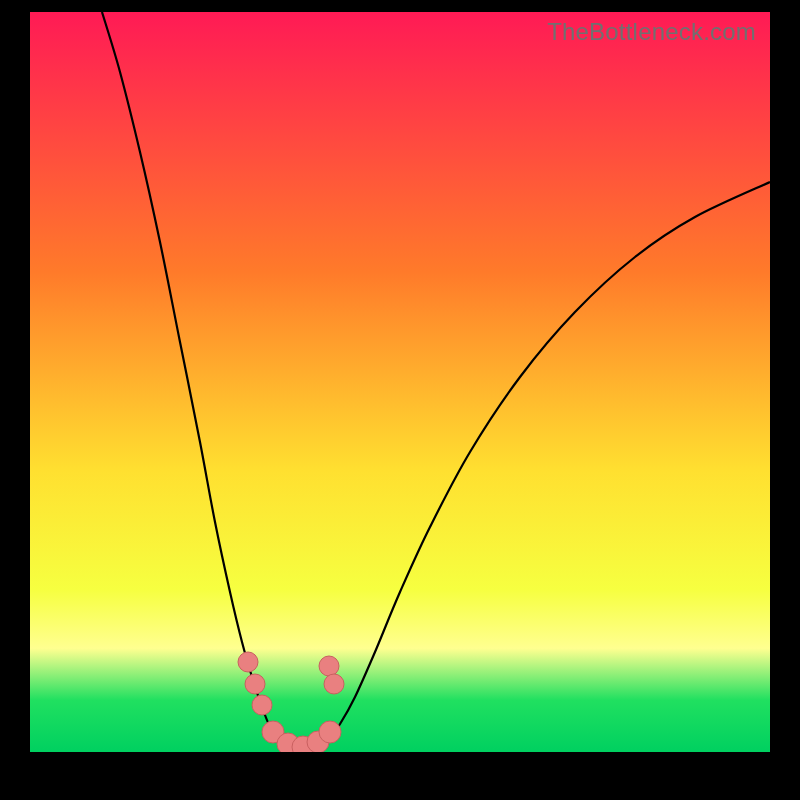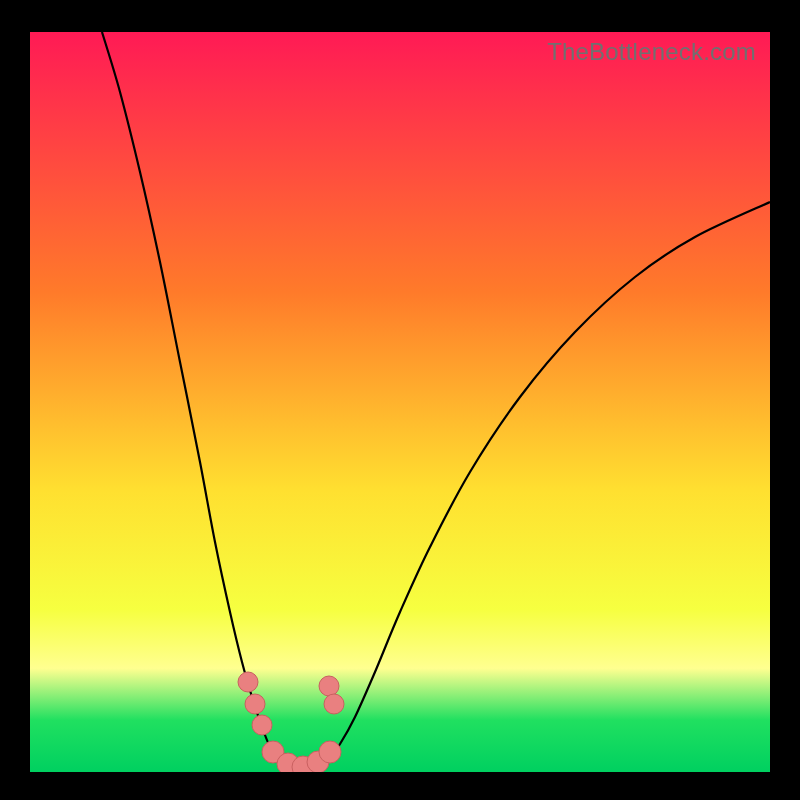--- a/index.html
+++ b/index.html
@@ -7,21 +7,21 @@
     padding: 0;
     width: 800px;
     height: 800px;
     background: #000;
     overflow: hidden;
     font-family: Arial, Helvetica, sans-serif;
   }
   .frame {
     position: absolute;
     left: 30px;
-    top: 32px;
+    top: 12px;
     width: 740px;
     height: 740px;
     background: #000;
   }
   .plot-area {
     position: absolute;
     left: 0;
     top: 0;
     width: 740px;
     height: 740px;

